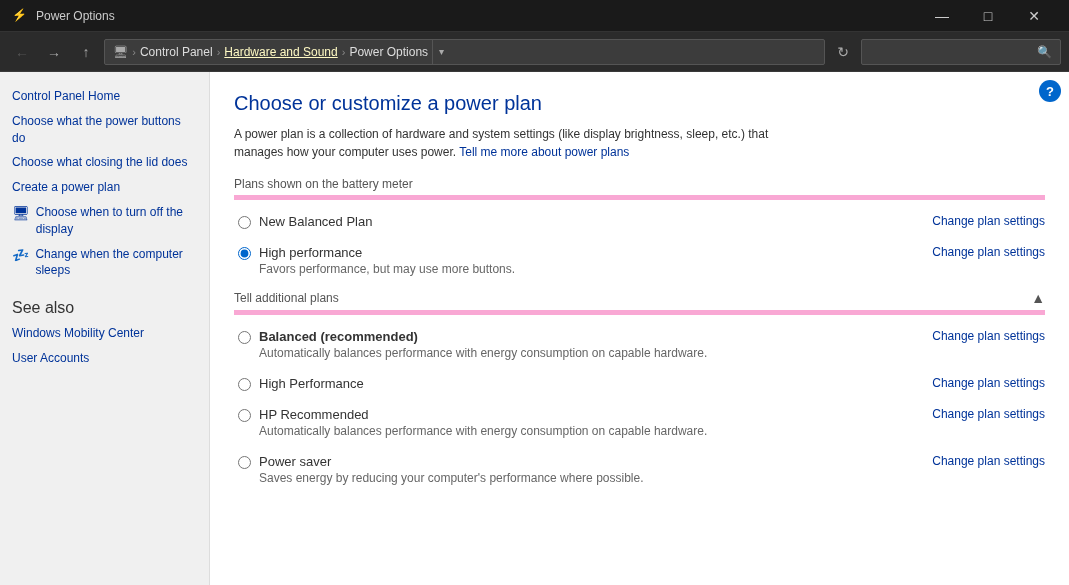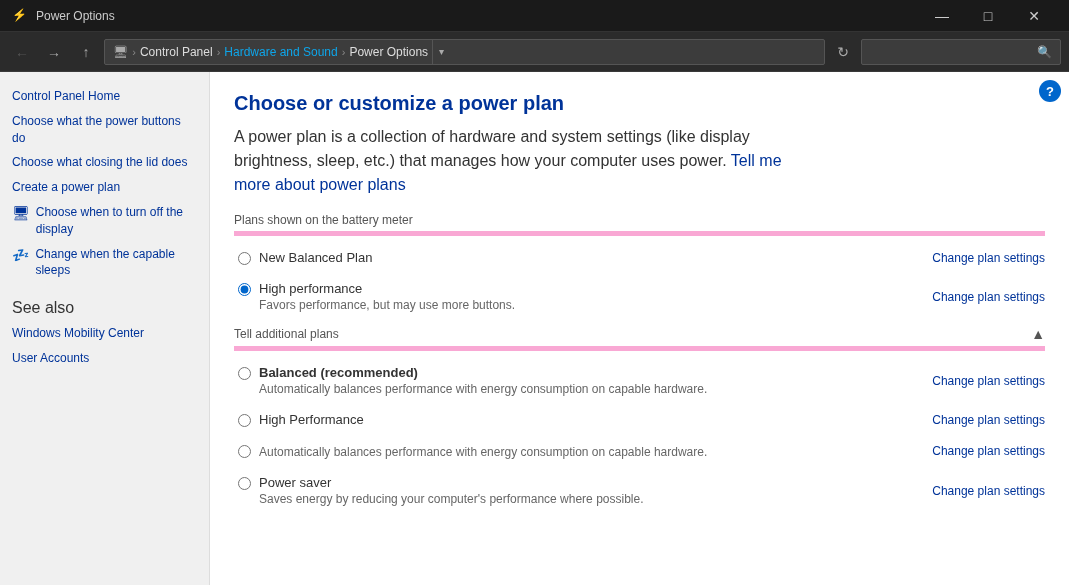--- a/index.html
+++ b/index.html
@@ -181,26 +181,26 @@
       font-weight: bold;
       cursor: pointer;
       display: flex;
       align-items: center;
       justify-content: center;
     }
 
     .page-title {
       font-size: 20px;
       color: #003399;
-      font-weight: bold;
+      font-weight: normal;
       margin-bottom: 10px;
     }
 
     .page-description {
-      font-size: 16px;
+      font-size: 12px;
       color: #333;
       line-height: 1.5;
       margin-bottom: 16px;
       max-width: 580px;
     }
 
     .tell-me-link {
       color: #003399;
       text-decoration: none;
     }
@@ -218,21 +218,20 @@
     .section-header-collapse {
       background: none;
       border: none;
       color: #555;
       cursor: pointer;
       font-size: 14px;
     }
 
     .plan-item {
       display: flex;
-      align-items: center;
       justify-content: space-between;
       margin-bottom: 6px;
       padding: 2px 0;
     }
     .plan-item-left {
       display: flex;
       align-items: flex-start;
       gap: 8px;
     }
     .plan-radio {
@@ -283,21 +282,21 @@
 
 <div class="address-bar">
   <button class="nav-btn disabled">←</button>
   <button class="nav-btn">→</button>
   <button class="nav-btn">↑</button>
   <div class="breadcrumb-bar">
     <span style="color:#aaa;font-size:12px;">🖥</span>
     <span class="breadcrumb-separator">›</span>
     <span style="cursor:pointer;color:#ddd;">Control Panel</span>
     <span class="breadcrumb-separator">›</span>
-    <span style="cursor:pointer;color:#0ea5e9;">Hardware and Sound</span>
+    <span style="cursor:pointer;color:#fef9c3;text-decoration:underline;">Hardware and Sound</span>
     <span class="breadcrumb-separator">›</span>
     <span style="cursor:pointer;color:#ddd;">Power Options</span>
     <button class="breadcrumb-arrow-btn">▾</button>
   </div>
   <button class="refresh-btn">↻</button>
   <div class="search-box">
     <span style="color:#888;font-size:12px;"></span>
     <span class="search-icon-span">🔍</span>
   </div>
 </div>
@@ -316,21 +315,21 @@
     </div>
     <div class="sidebar-item">
       <span>Create a power plan</span>
     </div>
     <div class="sidebar-item with-icon">
       <span style="font-size:14px;">🖥</span>
       <span>Choose when to turn off the display</span>
     </div>
     <div class="sidebar-item with-icon">
       <span style="font-size:14px;">💤</span>
-      <span>Change when the capable sleeps</span>
+      <span>Change when the computer sleeps</span>
     </div>
 
     <div class="sidebar-section-title">See also</div>
     <div class="sidebar-item">
       <span>Windows Mobility Center</span>
     </div>
     <div class="sidebar-item">
       <span>User Accounts</span>
     </div>
   </div>
@@ -402,20 +401,21 @@
         </div>
         <a class="change-plan-link" href="#">Change plan settings</a>
       </div>
     </div>
 
     <div class="plan-block">
       <div class="plan-item">
         <div class="plan-item-left">
           <input type="radio" class="plan-radio" name="plan" style="">
           <div class="plan-label-group">
+            <span class="plan-name">HP Recommended</span>
             <span class="plan-desc">Automatically balances performance with energy consumption on capable hardware.</span>
           </div>
         </div>
         <a class="change-plan-link" href="#">Change plan settings</a>
       </div>
     </div>
 
     <div class="plan-block">
       <div class="plan-item">
         <div class="plan-item-left">

